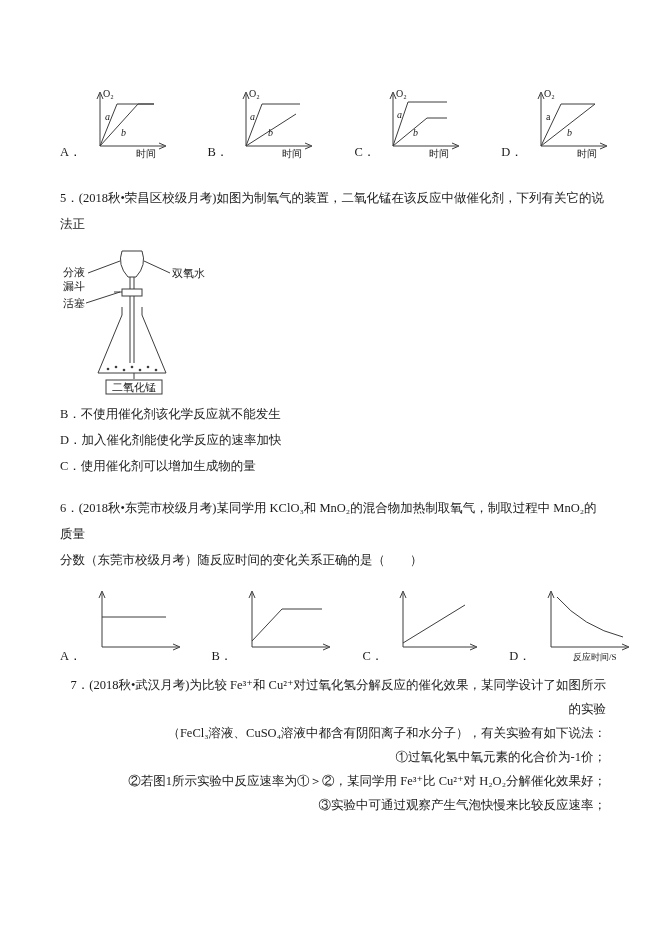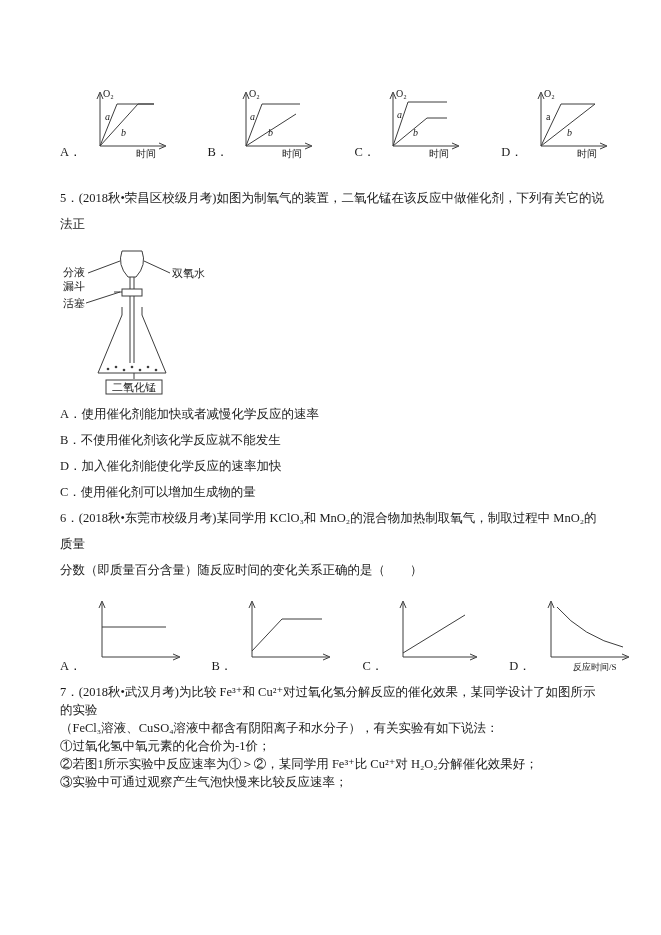--- a/index.html
+++ b/index.html
@@ -9,36 +9,36 @@
     margin:0 auto;
     background:#ffffff;
     font-family:"Liberation Serif","DejaVu Serif",serif;
     color:#1a1a1a;
     font-size:12.5px;
     overflow:hidden;
     box-sizing:border-box;
     padding:84px 55px 0 60px;
   }
   p{margin:0;line-height:26px;}
-  .q7line{line-height:18px;}
+  .q7line{line-height:24px;text-align:right;}
   .row{display:flex;align-items:flex-end;}
   .gcell{display:flex;align-items:flex-end;}
   .q4-row .gcell{margin-right:34px;}
   .q6-row .gcell{margin-right:26px;}
   .optlbl{display:inline-block;line-height:14px;margin-right:4px;white-space:nowrap;}
   svg{display:block;}
   svg path, svg line, svg rect, svg circle{stroke:#3d3d3d;stroke-width:1;fill:none;}
   svg circle.dot{fill:#3d3d3d;stroke:none;}
   svg text{stroke:none;fill:#1a1a1a;font-family:"Liberation Serif","DejaVu Serif",serif;}
   .axt{font-size:10px;}
   .cvt{font-size:10px;font-style:italic;}
   .aplbl{font-size:11px;}
   .small-x{font-size:9px;}
   .mt8{margin-top:26px;}
-  .mt6{margin-top:0;}
+  .mt6{margin-top:16px;}
   .mt10{margin-top:10px;}
   .apparatus{margin:6px 0 6px 0;}
 </style>
 </head>
 <body>
 
 <div class="page">
 
   <div class="row q4-row">
 
@@ -140,27 +140,26 @@
 
       <text class="aplbl" x="3" y="33">分液</text>
       <text class="aplbl" x="3" y="47">漏斗</text>
       <text class="aplbl" x="3" y="64">活塞</text>
       <text class="aplbl" x="112" y="34">双氧水</text>
       <rect x="46" y="137" width="56" height="14"></rect>
       <text class="aplbl" x="52" y="148">二氧化锰</text>
     </svg>
   </div>
 
-  <p>A．使用催化剂能加快或者减慢化学反应的速率</p>
   <p>B．不使用催化剂该化学反应就不能发生</p>
   <p>D．加入催化剂能使化学反应的速率加快</p>
   <p>C．使用催化剂可以增加生成物的量</p>
 
   <p class="mt6">6．(2018秋•东莞市校级月考)某同学用 KClO₃和 MnO₂的混合物加热制取氧气，制取过程中 MnO₂的质量</p>
-  <p>分数（即质量百分含量）随反应时间的变化关系正确的是（　　）</p>
+  <p>分数（东莞市校级月考）随反应时间的变化关系正确的是（　　）</p>
 
   <div class="row q6-row mt10">
 
     <div class="gcell">
       <span class="optlbl">A．</span>
       <svg width="100" height="80" viewBox="0 0 100 80">
         <path d="M16,64 V10"></path>
         <path d="M13,15 L16,8 L19,15"></path>
         <path d="M16,64 H92"></path>
         <path d="M87,61 L94,64 L87,67"></path>

